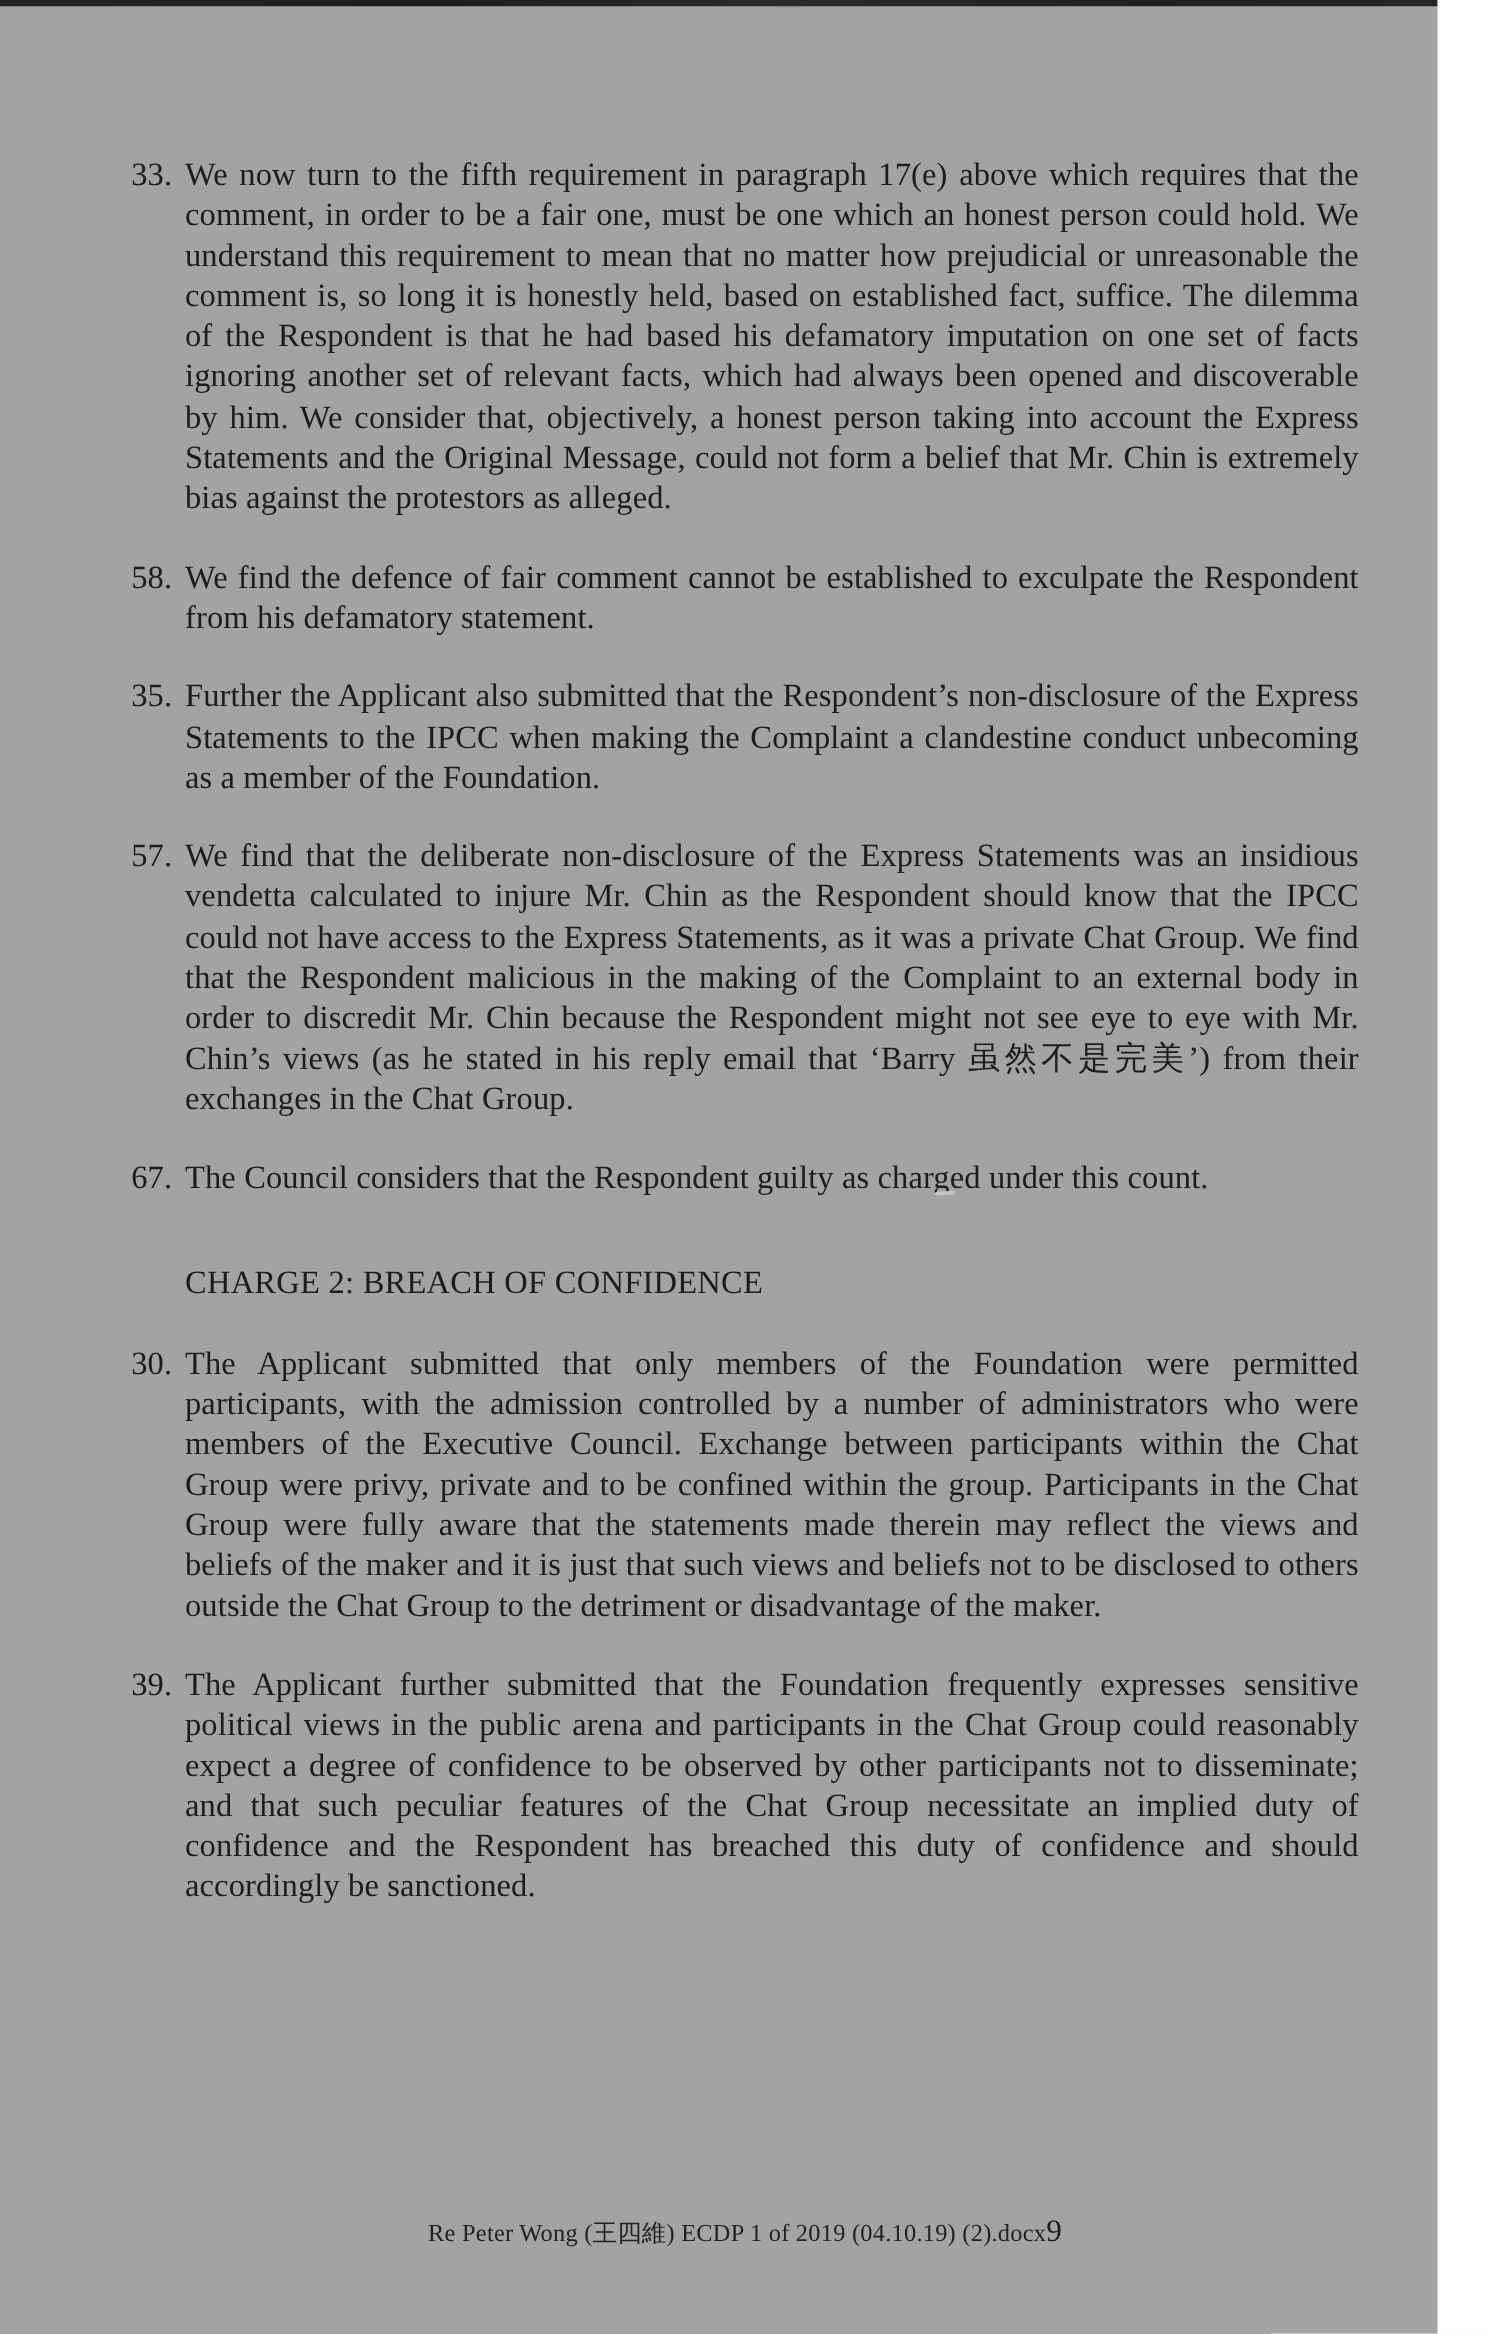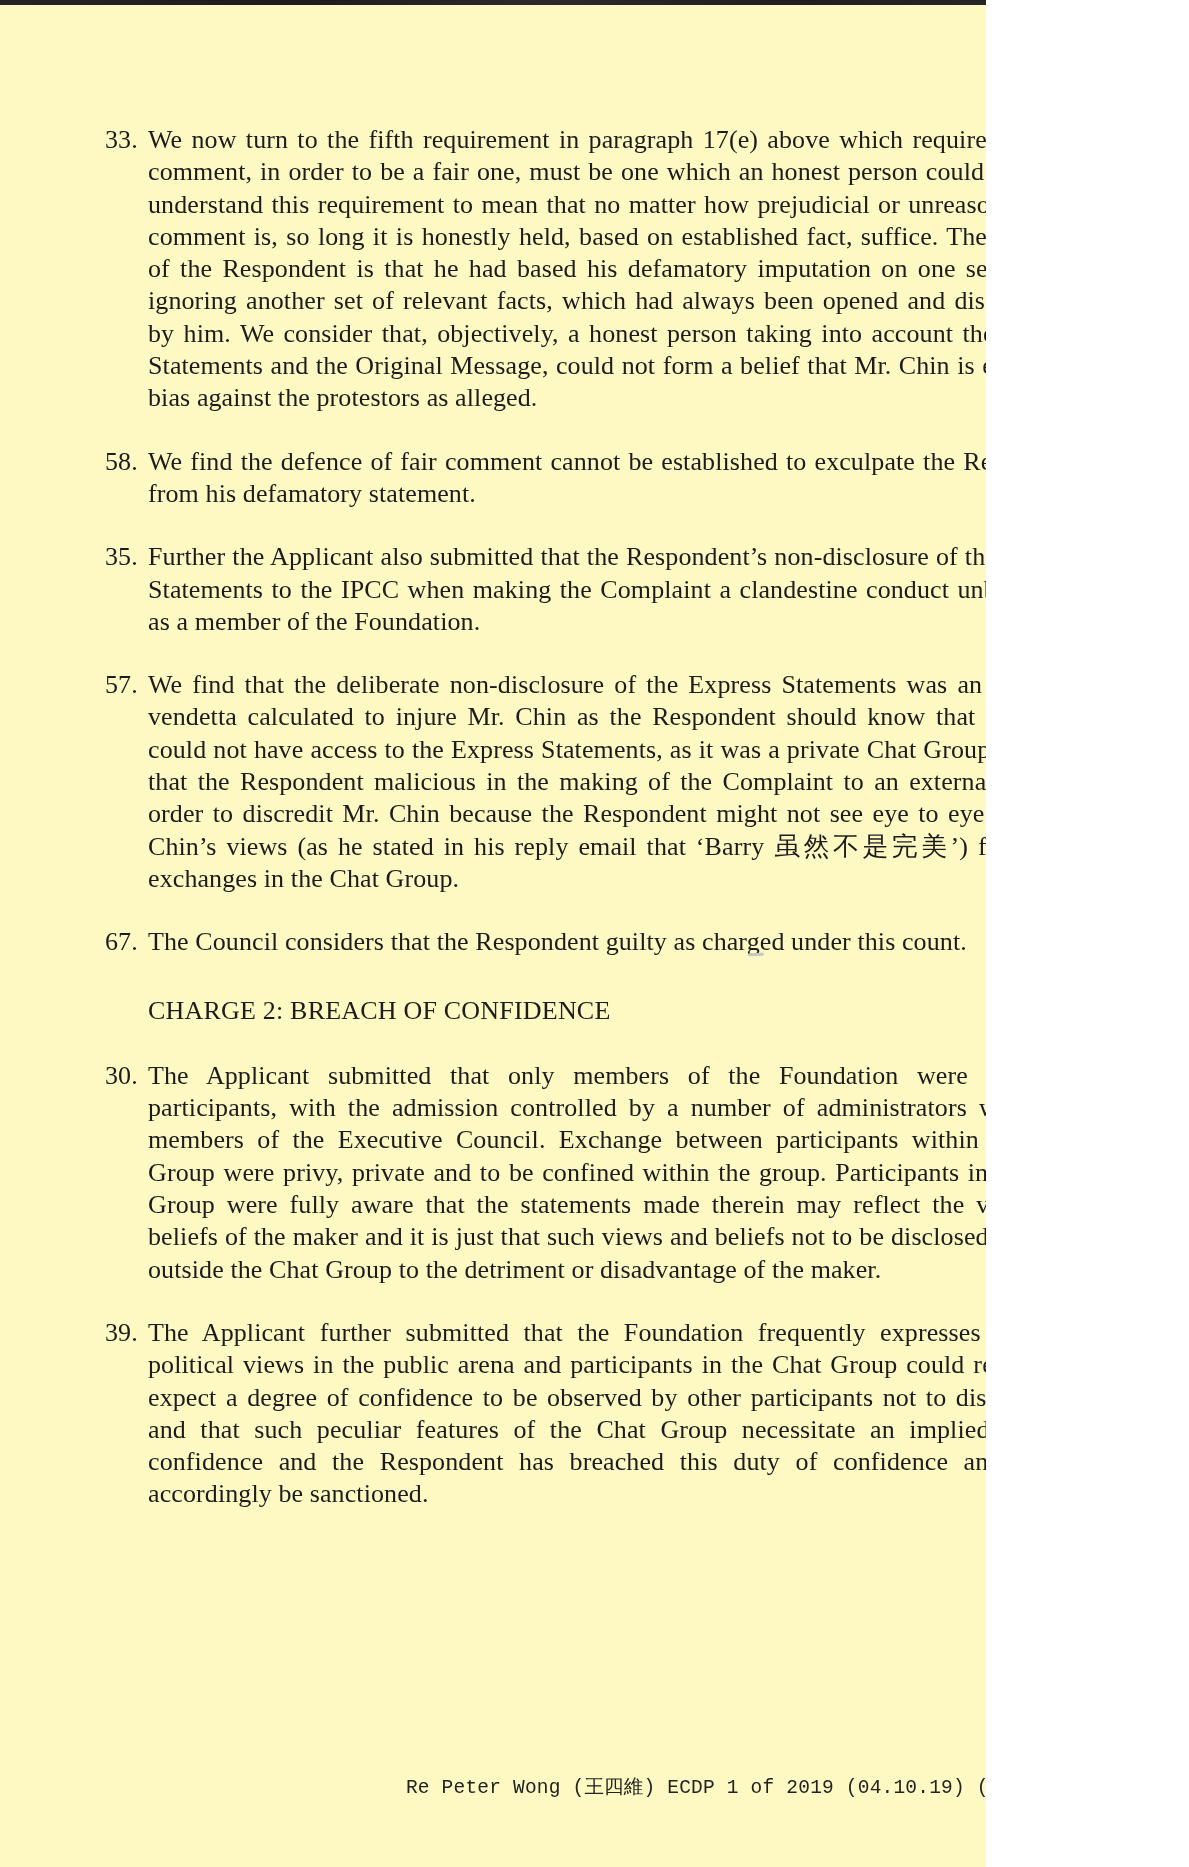--- a/index.html
+++ b/index.html
@@ -2,23 +2,23 @@
 <html><head>
 <meta charset="utf-8">
 <style>
   html, body {
     margin: 0;
     padding: 0;
     background: #ffffff;
   }
   .page {
     position: relative;
-    width: 986px;
+    width: 1150px;
     height: 1867px;
-    background: #fef9c3;
+    background: #a3a3a3;
     overflow: hidden;
     font-family: "Liberation Serif", serif;
     color: #1c1c1c;
   }
   .scan-top-edge {
     position: absolute;
     top: 0; left: 0;
     width: 100%;
     height: 5px;
     background: linear-gradient(90deg, #242424 0%, #1d1d1d 30%, #2b2b2b 55%, #1f1f1f 80%, #262626 100%);
@@ -40,21 +40,21 @@
     letter-spacing: 0.1px;
   }
   .para .num {
     position: absolute;
     left: 0;
     top: 0;
     width: 43px;
     text-align: left;
   }
   .section-heading {
-    margin: 36px 0 33px 0;
+    margin: 51px 0 33px 0;
     padding-left: 43px;
     font-size: 26px;
     line-height: 32.3px;
     letter-spacing: 0.2px;
   }
   .scan-mark {
     position: absolute;
     left: 748px;
     top: 953px;
     width: 16px;
@@ -62,23 +62,22 @@
     background: #c6c6c4;
     border-radius: 2px;
     transform: rotate(-3deg);
   }
   .footer {
     position: absolute;
     left: 105px;
     top: 1772px;
     width: 982px;
     display: flex;
-    justify-content: flex-end;
+    justify-content: center;
     align-items: baseline;
-    font-family: Liberation Mono, monospace;
   }
   .footer-left {
     font-size: 19.5px;
     letter-spacing: 0.2px;
     color: #222;
   }
   .footer-page {
     font-size: 25px;
     color: #1c1c1c;
   }

